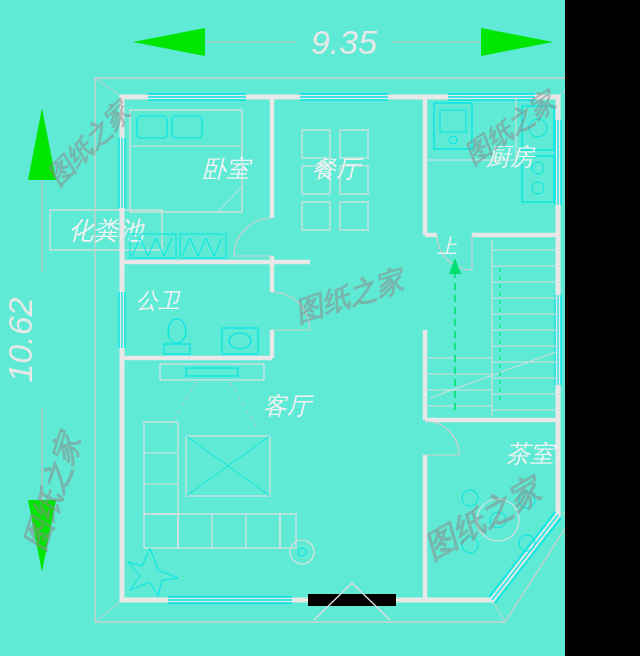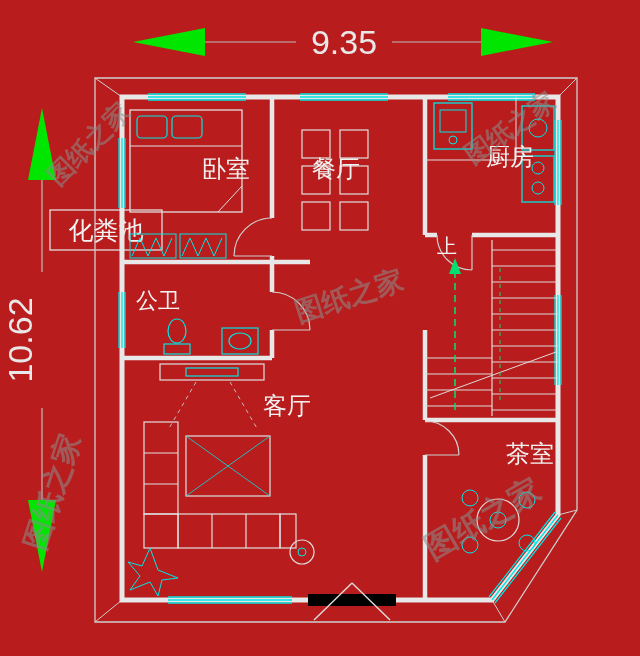--- a/index.html
+++ b/index.html
@@ -1,17 +1,17 @@
 <!DOCTYPE html>
 <html><head>
 <meta charset="utf-8">
 <style>
   html,body{margin:0;padding:0;background:#000;}
-  #stage{position:relative;width:640px;height:656px;background:#b91c1c;overflow:hidden;
-         font-family:"Liberation Sans", sans-serif;}
+  #stage{position:relative;width:565px;height:656px;background:#5eead4;overflow:hidden;
+         font-family:"Liberation Sans", sans-serif;font-style:italic;}
   svg text{font-family:"Liberation Sans", sans-serif;}
   .dimtext{fill:#e8e8e8;font-size:34px;}
   .roomlabel{fill:#f2f2f2;}
   .wm{fill:#8d8d8d;opacity:.55;font-weight:bold;}
 </style>
 </head>
 <body>
 
 <div id="stage">
 <svg width="640" height="656" viewBox="0 0 640 656">

